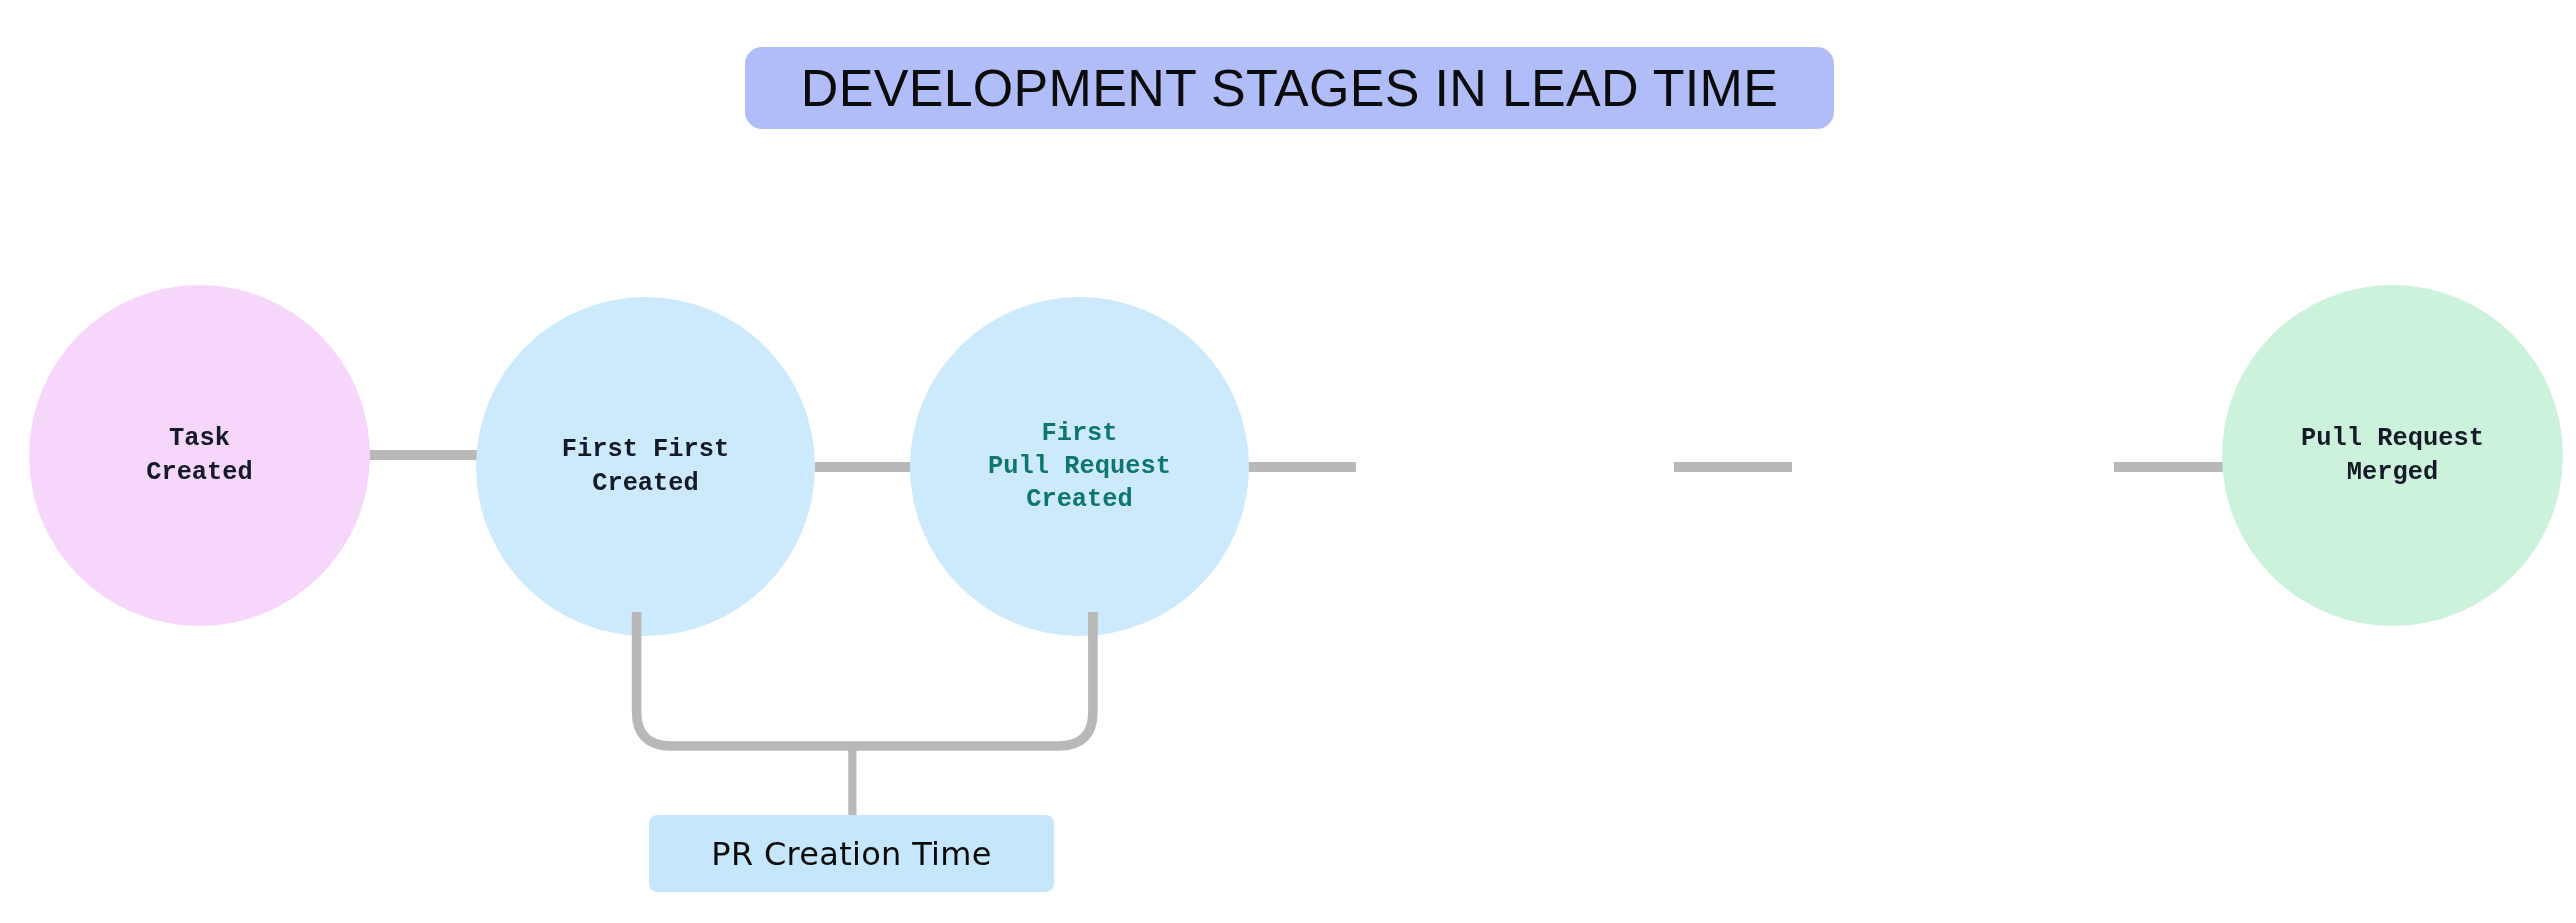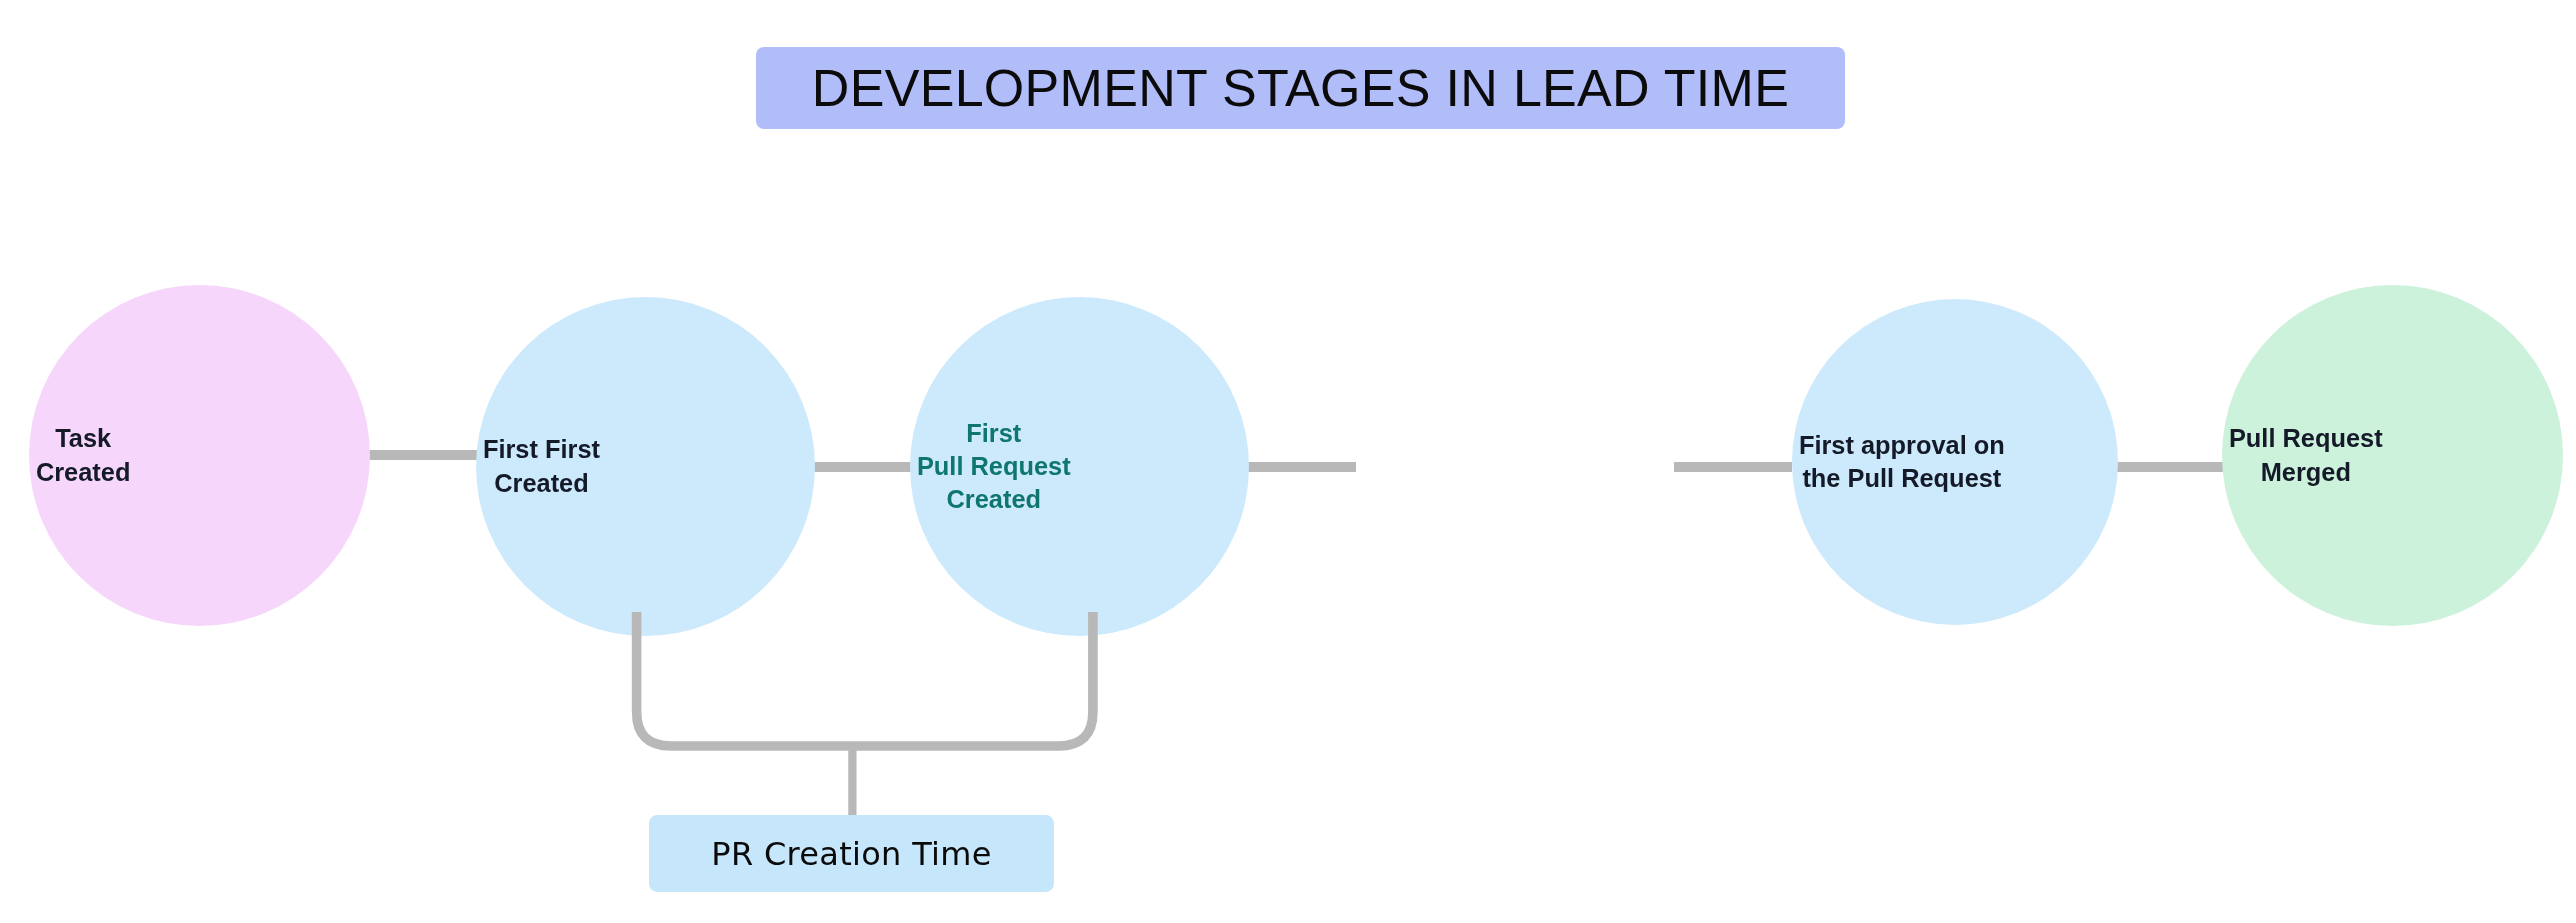--- a/index.html
+++ b/index.html
@@ -20,42 +20,43 @@
   }
 
   
   #title-banner {
     position: absolute;
     left: 745px;
     top: 47px;
     width: 1089px;
     height: 82px;
     background: #b0bdf8;
-    border-radius: 8px;
+    border-radius: 17px;
     display: flex;
     align-items: center;
     justify-content: center;
-    margin-left: 11px;
   }
   #title-text {
     font-size: 52px;
     font-weight: 400;
     color: #0b0b0b;
     letter-spacing: 0.3px;
     white-space: nowrap;
     line-height: 1;
   }
 
   
   .stage-node {
     position: absolute;
     border-radius: 50%;
     display: flex;
     align-items: center;
+    justify-content: center;
     box-sizing: border-box;
+    font-family: Liberation Mono, monospace;
   }
   .stage-label {
     font-size: 25.4px;
     font-weight: 700;
     color: #141a28;
     text-align: center;
     line-height: 1.30;
     padding: 0 6.9px;
     white-space: pre-line;
   }
@@ -124,24 +125,20 @@
 Created</span>
   </div>
 
   <div class="stage-node" style="left: 910px; top: 297px; width: 339px; height: 339px; background: rgb(205, 234, 253);">
     <span class="stage-label" style="color: #0f766e;">First
 Pull Request
 Created</span>
   </div>
 
 
-  <div class="stage-node" style="left: 1792px; top: 299px; width: 326px; height: 326px; background: rgb(205, 234, 253);">
-    <span class="stage-label" style="color: rgb(20, 26, 40);">First approval on
-the Pull Request</span>
-  </div>
 
   <div class="stage-node" style="left: 2222px; top: 285px; width: 341px; height: 341px; background: rgb(205, 242, 220);">
     <span class="stage-label" style="color: rgb(20, 26, 40);">Pull Request
 Merged</span>
   </div>
 
   <svg id="bracket-svg" viewBox="0 0 780 330">
     <path id="bracket-path" d="M 46 10 L 46 155 Q 46 205 96 205 L 660 205 Q 710 205 710 155 L 710 10" fill="none" stroke="#b8b8b8" stroke-width="14" stroke-linecap="butt" stroke-linejoin="round"></path>
     <line id="bracket-stem" x1="360" y1="205" x2="360" y2="307" stroke="#b8b8b8" stroke-width="12"></line>
   </svg>

